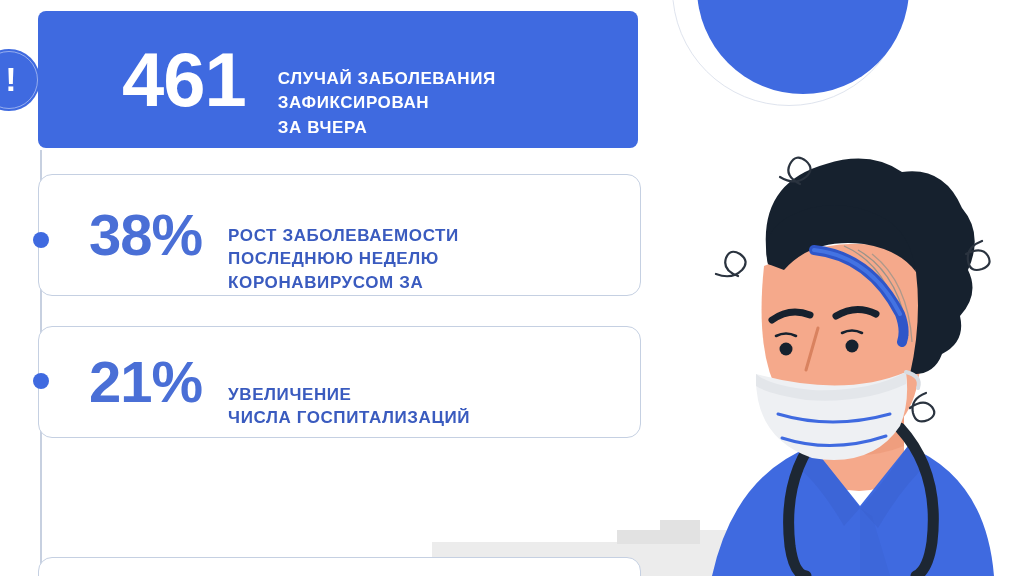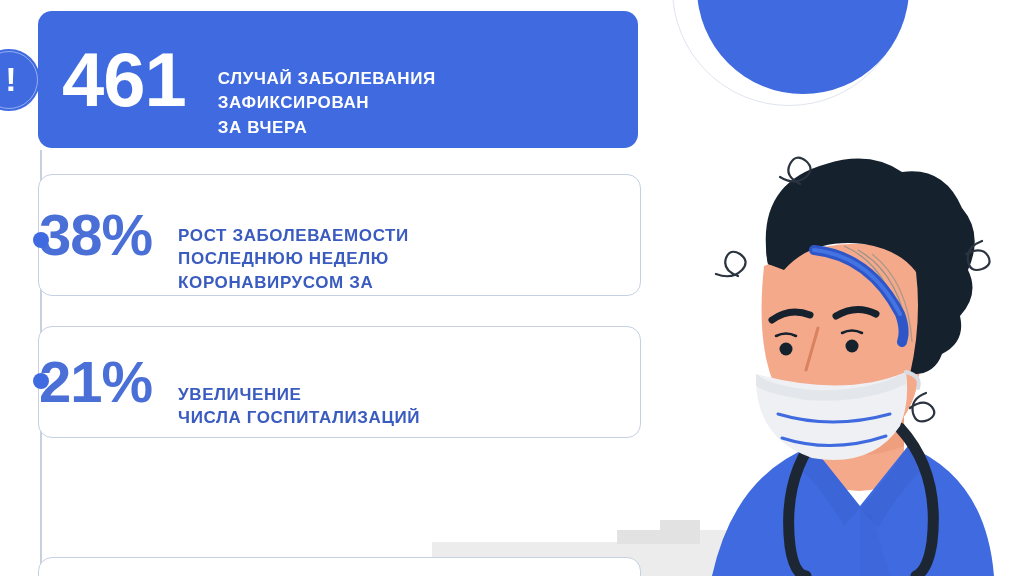--- a/index.html
+++ b/index.html
@@ -122,28 +122,29 @@
     align-items: center;
     z-index: 5;
   }
 
   .stat-card.primary {
     left: 38px;
     top: 11px;
     width: 600px;
     height: 137px;
     background: #3f6ae0;
-    border-radius: 14px;
-    padding-left: 24px;
+    border-radius: 8px;
+    padding-left: 84px;
   }
 
   .stat-card.outlined {
     background: #ffffff;
     border: 1.4px solid #c5d0e2;
     border-radius: 14px;
+    padding-left: 50px;
   }
 
   .stat-card.card-2 {
     left: 38px;
     top: 174px;
     width: 603px;
     height: 122px;
   }
 
   .stat-card.card-3 {

